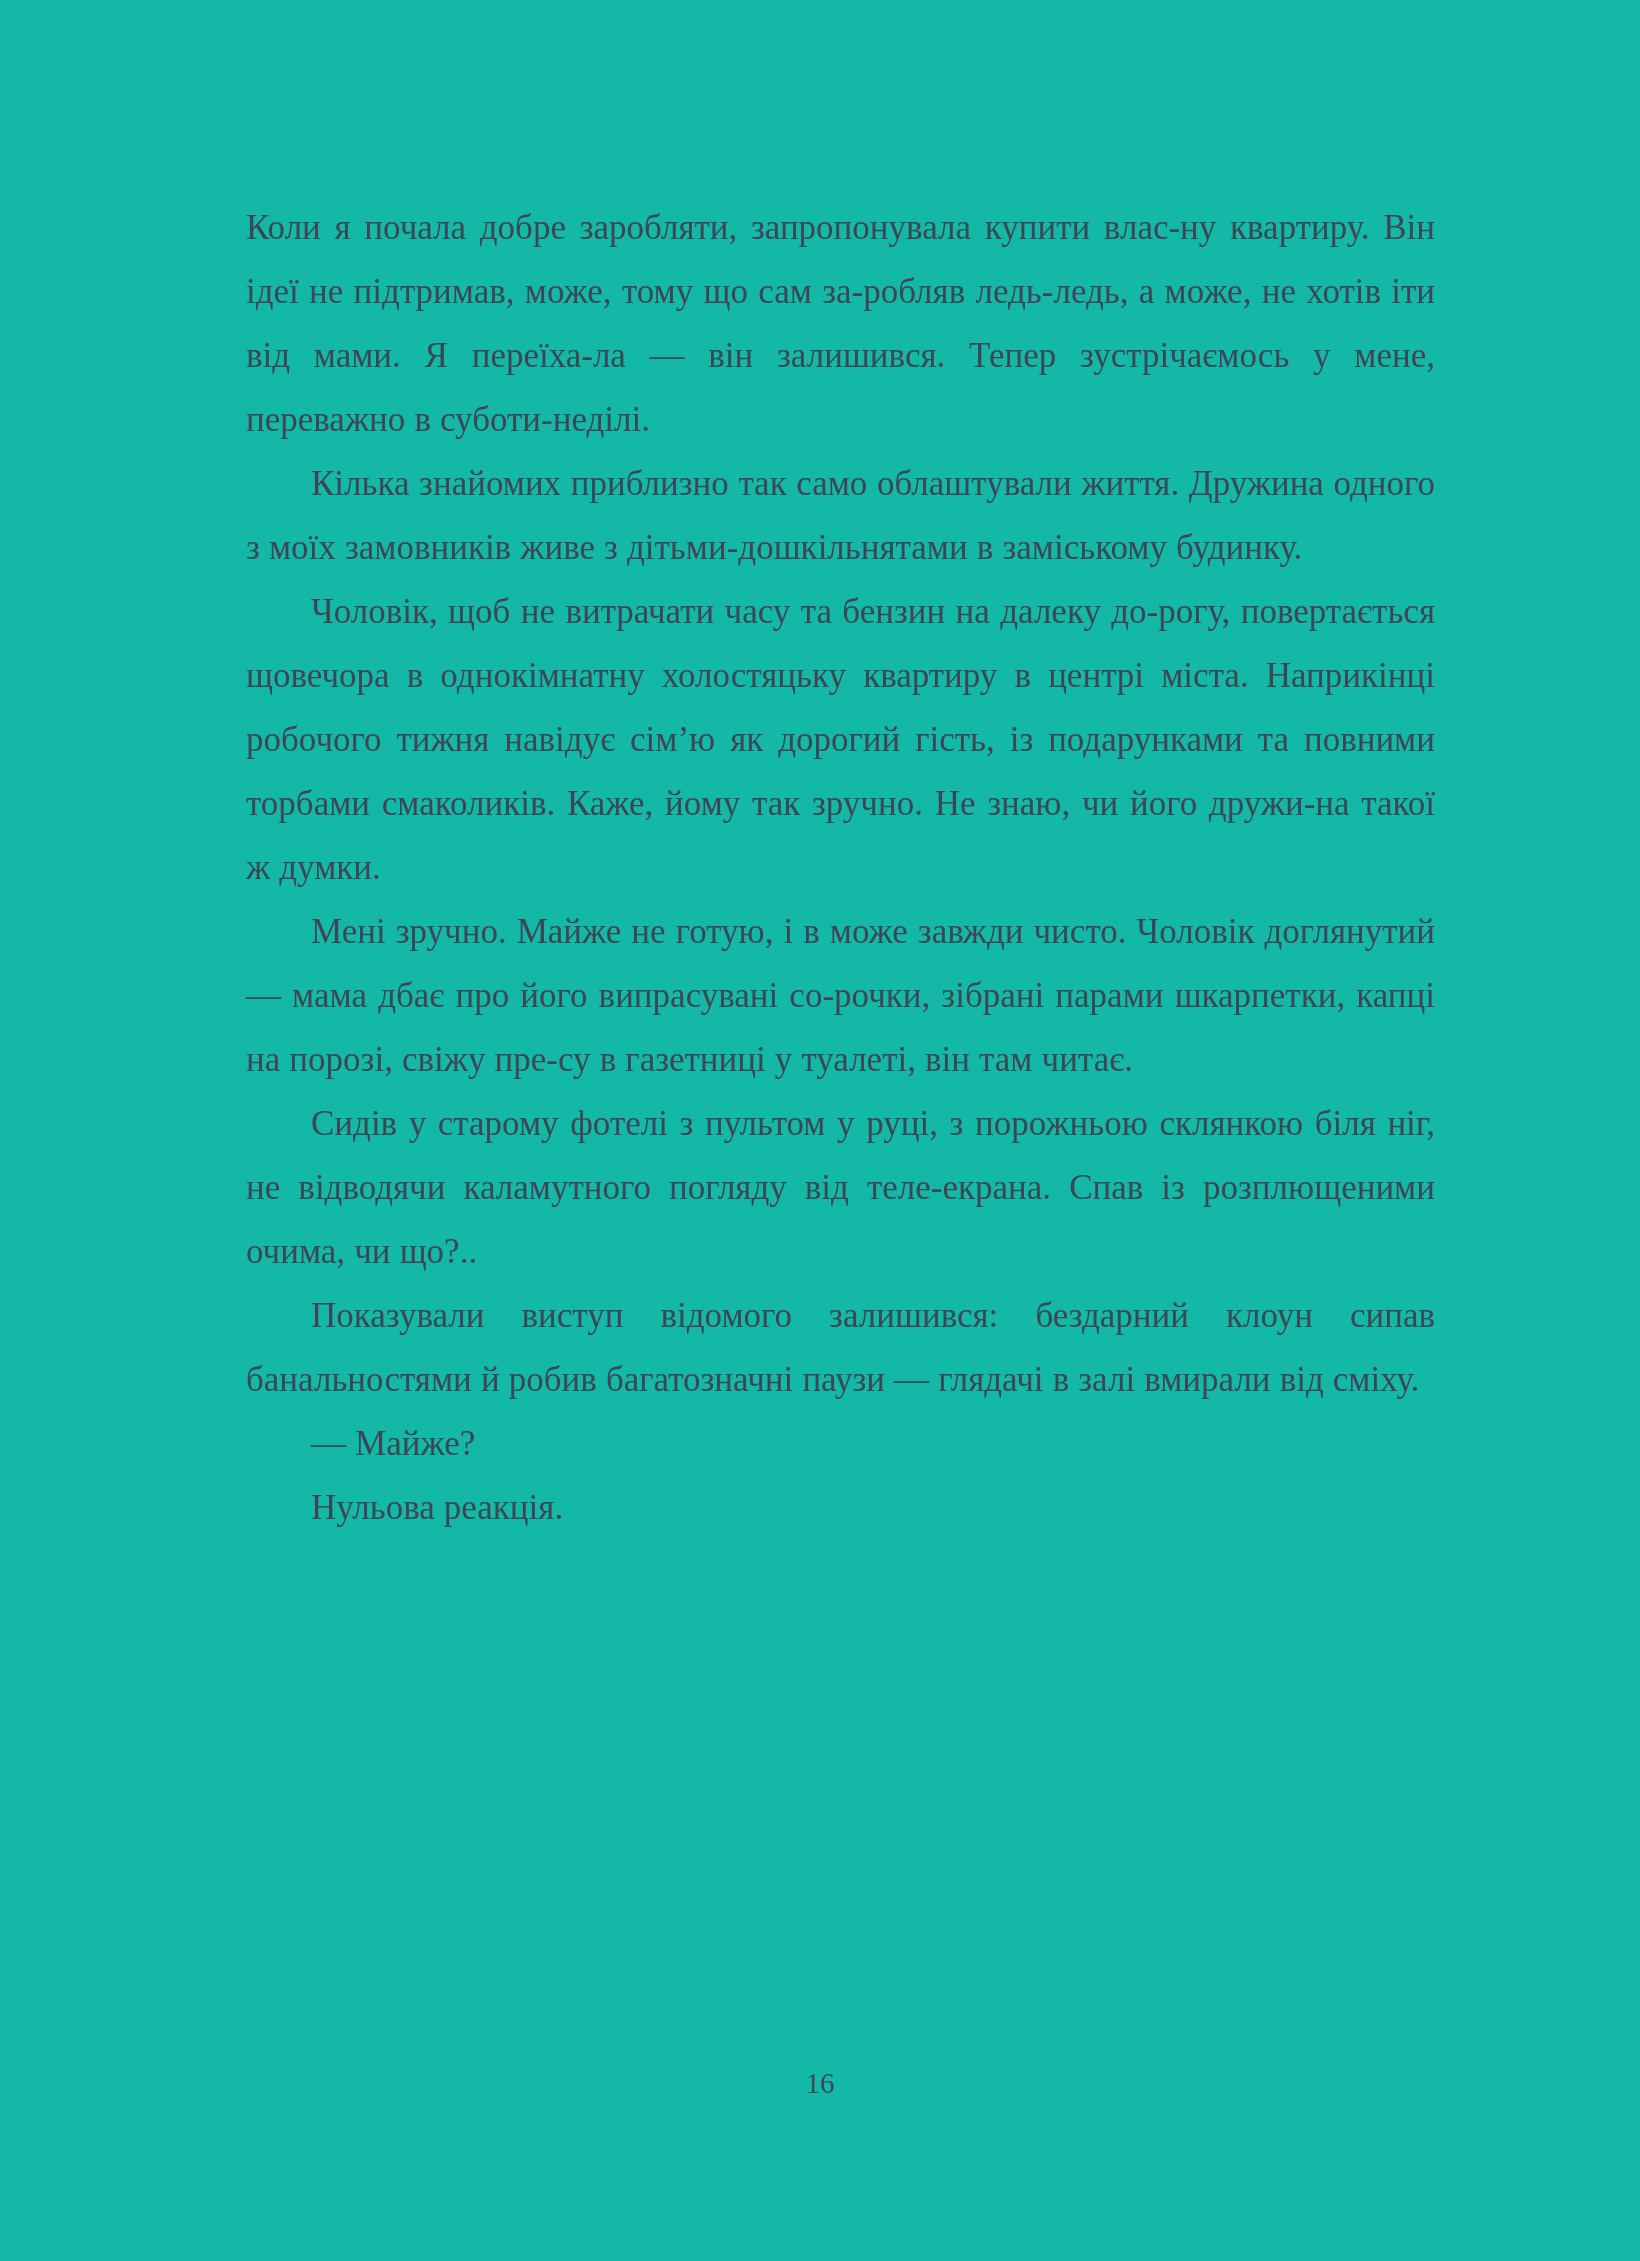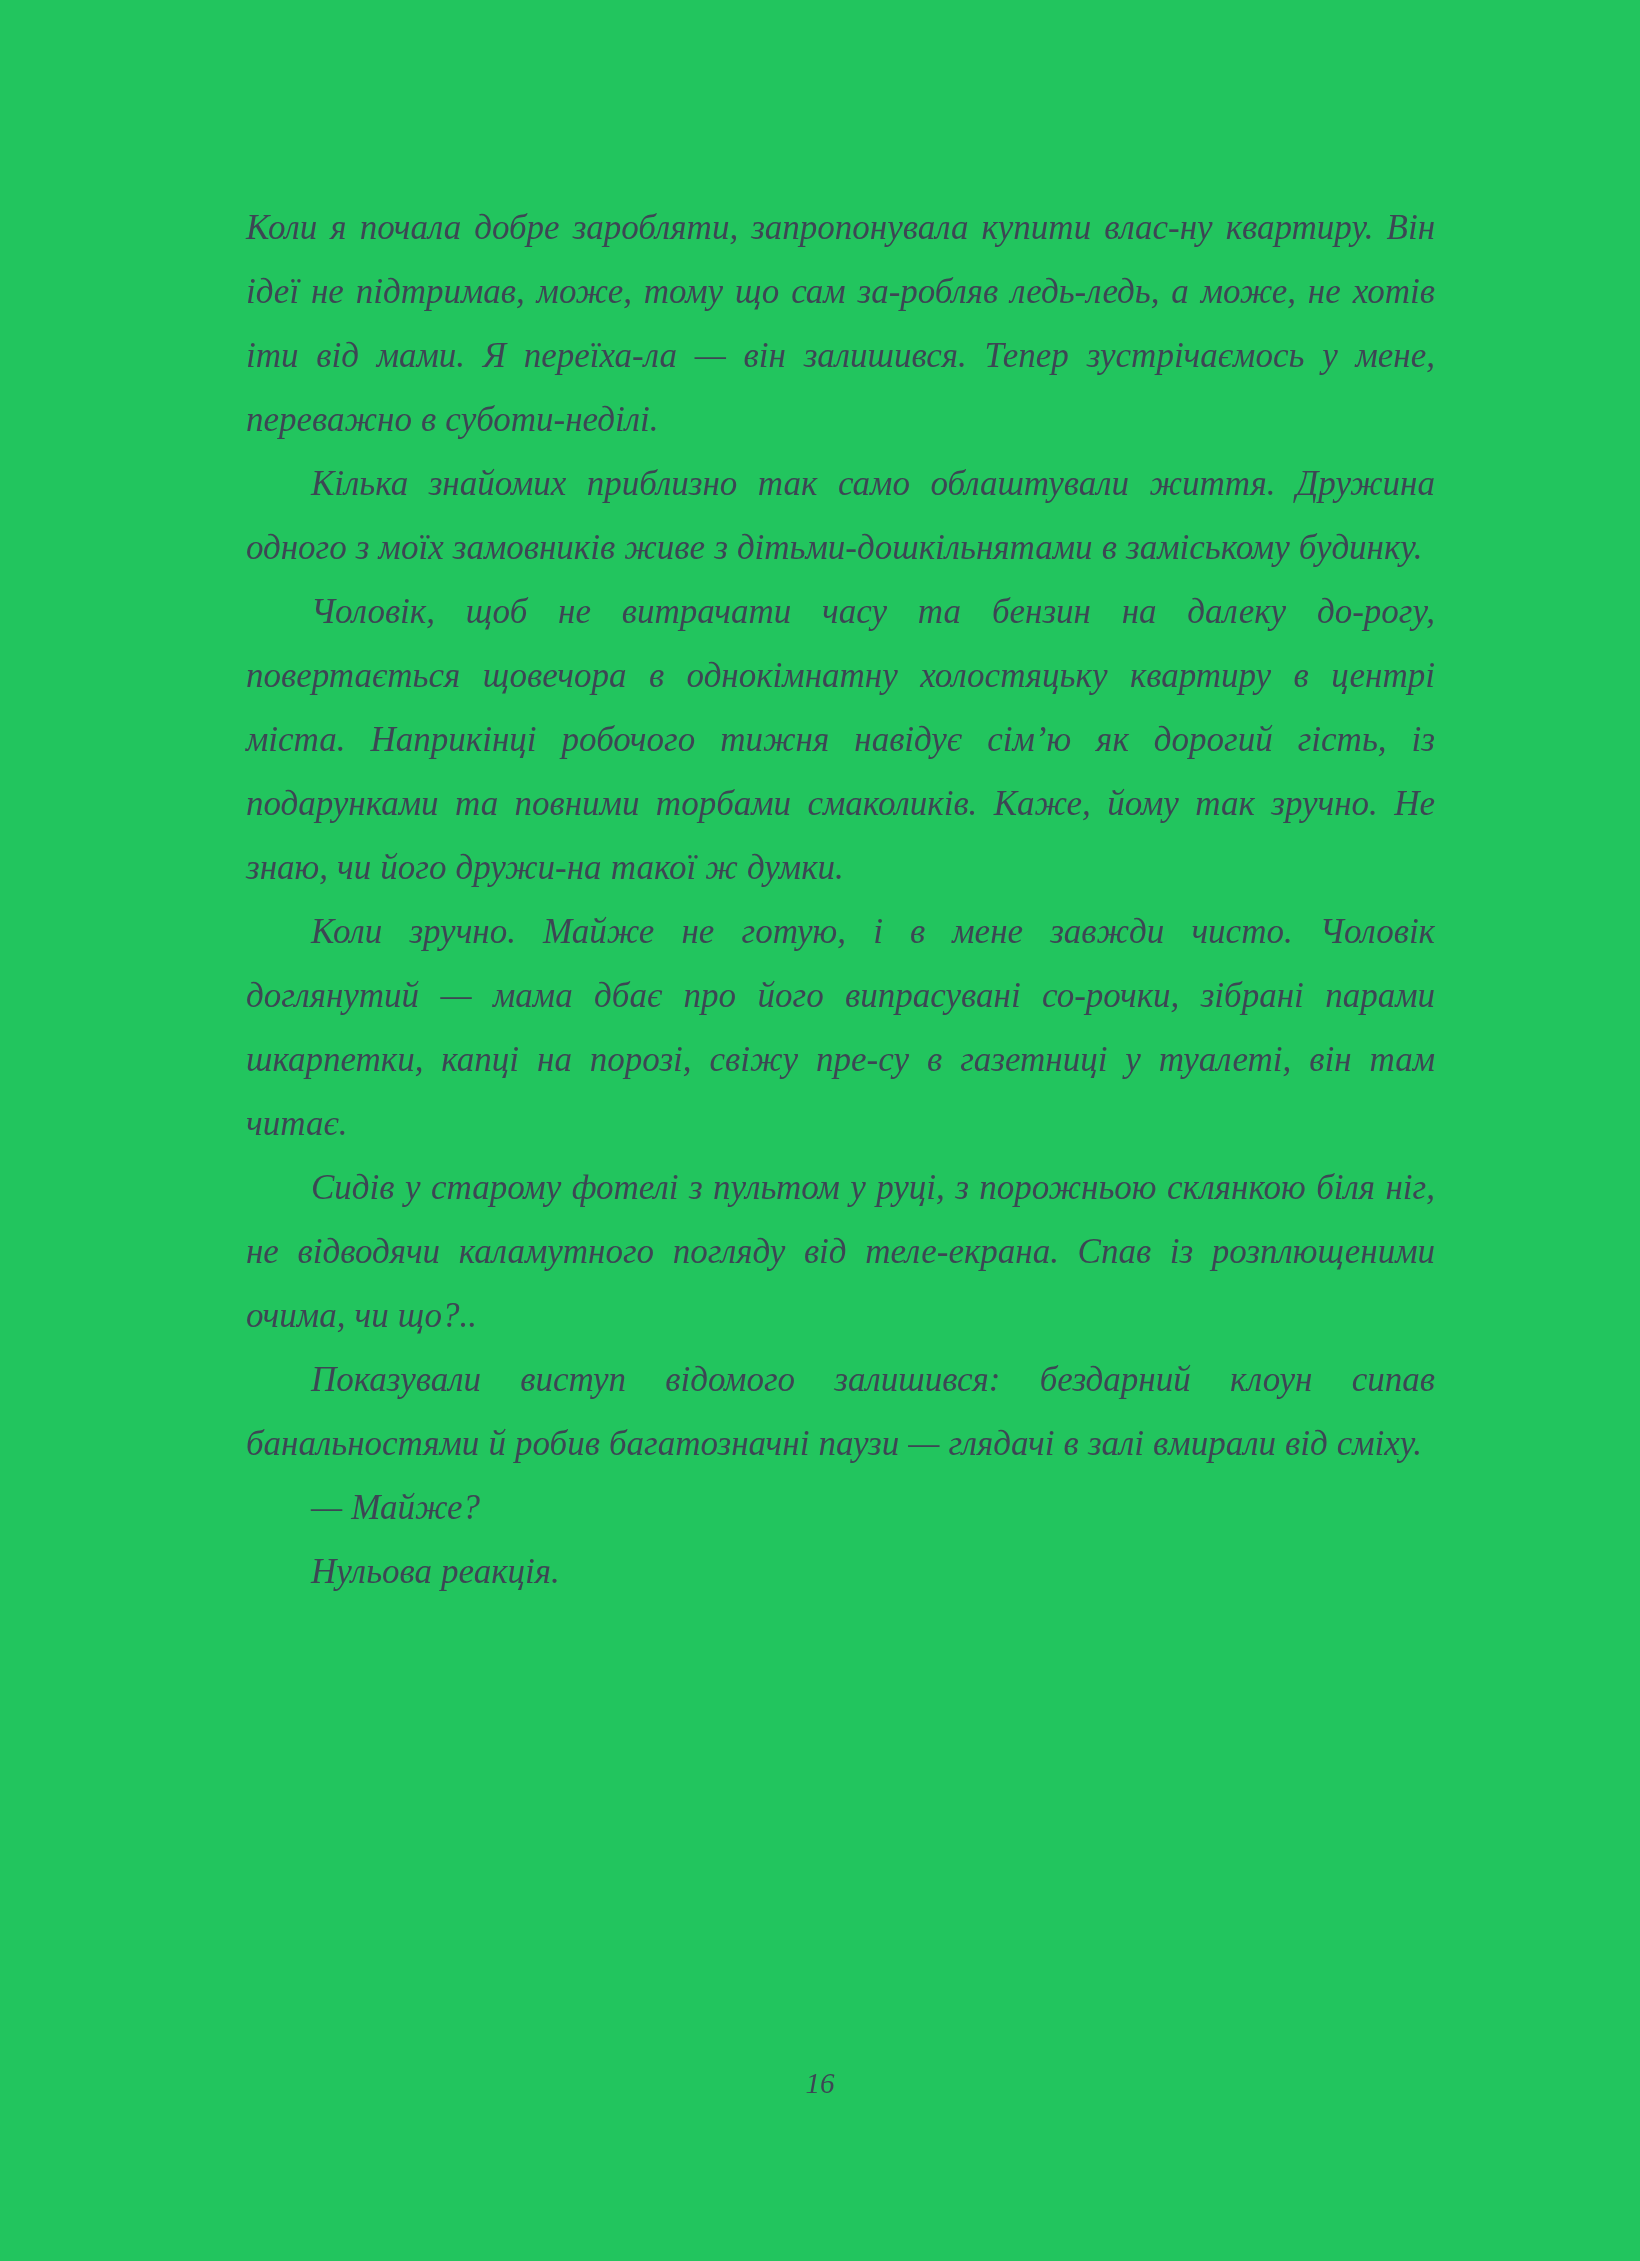--- a/index.html
+++ b/index.html
@@ -5,25 +5,24 @@
   html, body {
     margin: 0;
     padding: 0;
     background: #ffffff;
   }
 
   .page {
     position: relative;
     width: 1640px;
     height: 2261px;
-    background: #22c55e;
+    background: #14b8a6;
     margin: 0 auto;
     overflow: hidden;
     font-family: "Liberation Serif", "DejaVu Serif", serif;
-    font-style: italic;
   }
 
   .text-block {
     position: absolute;
     left: 246px;
     top: 196px;
     width: 1189px;
   }
 
   .para {
@@ -61,21 +60,21 @@
 </style>
 </head>
 <body>
 
 <div class="page">
 
   <div class="text-block">
     <p class="para no-indent">Коли я почала добре заробляти, запропонувала купити влас-ну квартиру. Він ідеї не підтримав, може, тому що сам за-робляв ледь-ледь, а може, не хотів іти від мами. Я переїха-ла — він залишився. Тепер зустрічаємось у мене, переважно в суботи-неділі.</p>
     <p class="para">Кілька знайомих приблизно так само облаштували життя. Дружина одного з моїх замовників живе з дітьми-дошкільнятами в заміському будинку.</p>
     <p class="para">Чоловік, щоб не витрачати часу та бензин на далеку до-рогу, повертається щовечора в однокімнатну холостяцьку квартиру в центрі міста. Наприкінці робочого тижня навідує сім’ю як дорогий гість, із подарунками та повними торбами смаколиків. Каже, йому так зручно. Не знаю, чи його дружи-на такої ж думки.</p>
-    <p class="para">Коли зручно. Майже не готую, і в мене завжди чисто. Чоловік доглянутий — мама дбає про його випрасувані со-рочки, зібрані парами шкарпетки, капці на порозі, свіжу пре-су в газетниці у туалеті, він там читає.</p>
+    <p class="para">Мені зручно. Майже не готую, і в може завжди чисто. Чоловік доглянутий — мама дбає про його випрасувані со-рочки, зібрані парами шкарпетки, капці на порозі, свіжу пре-су в газетниці у туалеті, він там читає.</p>
     <p class="para">Сидів у старому фотелі з пультом у руці, з порожньою склянкою біля ніг, не відводячи каламутного погляду від теле-екрана. Спав із розплющеними очима, чи що?..</p>
     <p class="para">Показували виступ відомого залишився: бездарний клоун сипав банальностями й робив багатозначні паузи — глядачі в залі вмирали від сміху.</p>
     <p class="para dialogue">— Майже?</p>
     <p class="para dialogue">Нульова реакція.</p>
   </div>
 
   <div class="page-number">16</div>
 
 </div>
 

